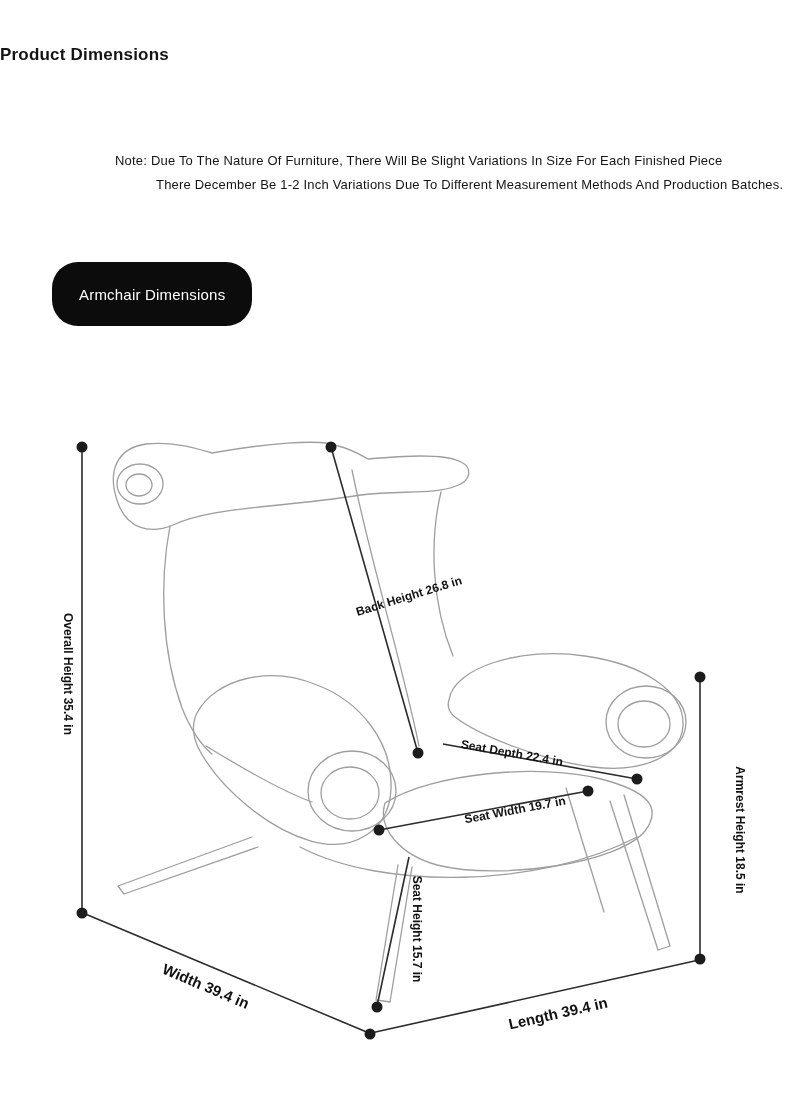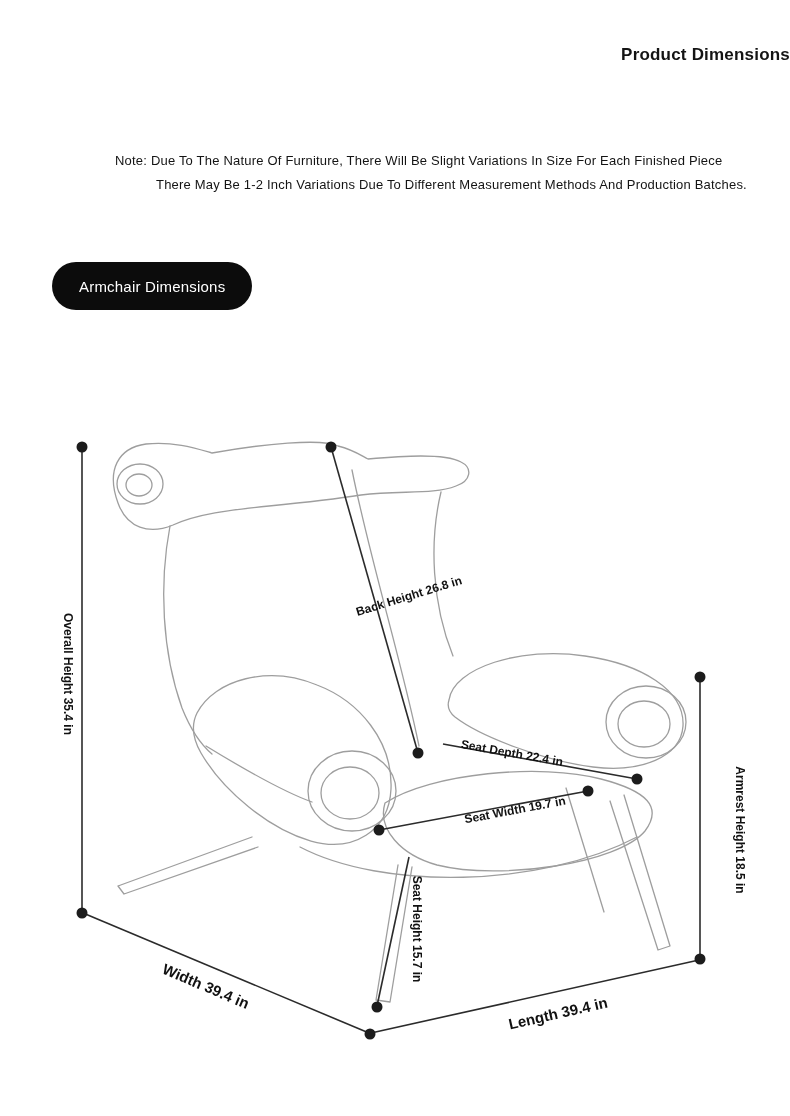--- a/index.html
+++ b/index.html
@@ -5,28 +5,28 @@
   :root{
     --badge-bg:#0c0c0c;
     --line:#2b2b2b;
     --sketch:#9e9e9e;
     --text:#141414;
   }
   *{margin:0;padding:0;box-sizing:border-box;}
   body{background:#ffffff;font-family:"Liberation Sans","DejaVu Sans",sans-serif;}
   .page{position:relative;width:790px;height:1116px;background:#ffffff;overflow:hidden;}
 
-  .title{position:absolute;top:45px;left:0;width:100%;text-align:right;
+  .title{position:absolute;top:45px;left:0;width:100%;text-align:left;
          font-size:17px;font-weight:700;color:var(--text);letter-spacing:.2px;}
 
   .note{position:absolute;font-size:13px;color:var(--text);white-space:nowrap;letter-spacing:.2px;}
   .note-1{top:153px;left:115px;}
   .note-2{top:177px;left:156px;}
 
-  .badge{position:absolute;top:262px;left:52px;height:48px;display:inline-flex;
+  .badge{position:absolute;top:262px;left:52px;height:64px;display:inline-flex;
          align-items:center;padding:0 27px;background:var(--badge-bg);color:#ffffff;
          border-radius:26px;font-size:15px;letter-spacing:.2px;}
 
   .diagram{position:absolute;top:0;left:0;width:790px;height:1116px;}
   svg.scene{position:absolute;top:0;left:0;}
   .sketch path,.sketch ellipse{fill:none;stroke:var(--sketch);stroke-width:1.3;stroke-linecap:round;stroke-linejoin:round;}
   .dims line{stroke:var(--line);stroke-width:1.6;}
   .dots circle{fill:#1c1c1c;}
 
   .dim-label{position:absolute;white-space:nowrap;font-weight:700;color:#111;
@@ -42,21 +42,21 @@
   .lbl-length    {left:558px;top:1013px;transform:translate(-50%,-50%) rotate(-12.8deg);}
 </style>
 </head>
 <body>
 
 <div class="page">
 
   <div class="title">Product Dimensions</div>
 
   <div class="note note-1">Note: Due To The Nature Of Furniture, There Will Be Slight Variations In Size For Each Finished Piece</div>
-  <div class="note note-2">There May Be 1-2 Inch Variations Due To Different Measurement Methods And Production Batches.</div>
+  <div class="note note-2">There December Be 1-2 Inch Variations Due To Different Measurement Methods And Production Batches.</div>
 
   <div class="badge">Armchair Dimensions</div>
 
   <div class="diagram">
     <svg class="scene" width="790" height="1116" viewBox="0 0 790 1116">
 
       <g class="sketch">
 
         <path d="M118,503 C106,470 118,448 146,444 C174,441 198,449 212,453 C262,444 322,438 338,446 C354,450 362,456 368,459 C402,456 444,453 461,462 C473,468 471,481 456,486 C433,495 401,490 361,495 C329,500 299,503 269,506 C229,510 197,514 173,525 C149,535 127,528 118,503 Z"></path>
         <ellipse cx="140" cy="484" rx="23" ry="20"></ellipse>

